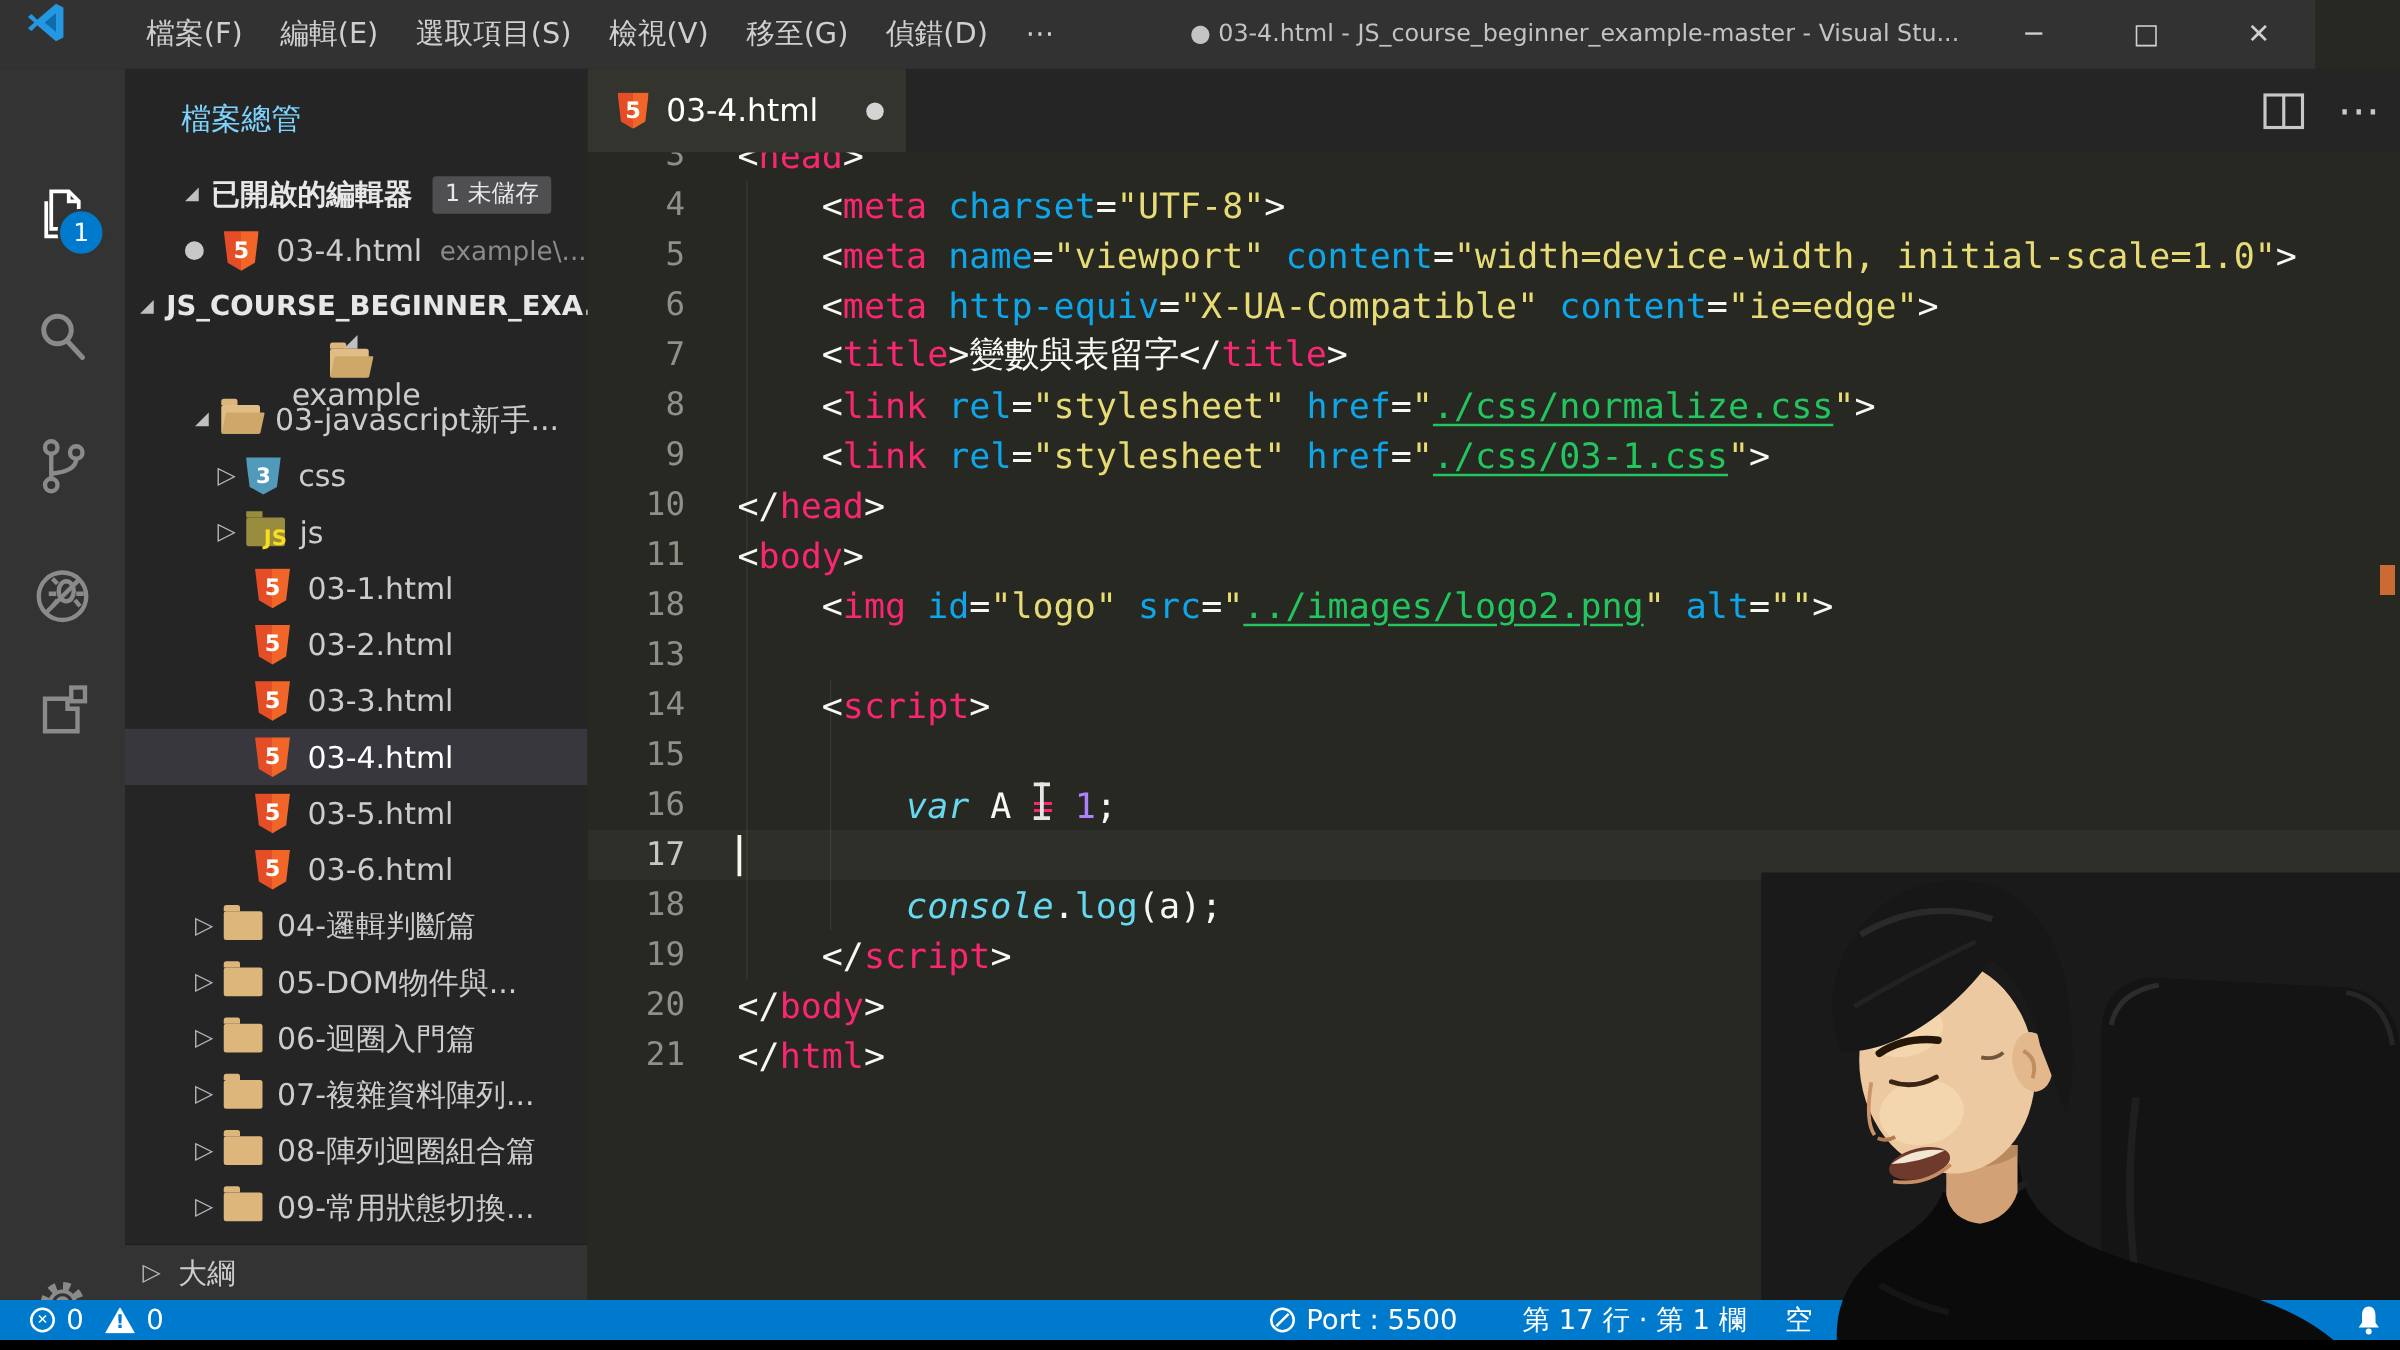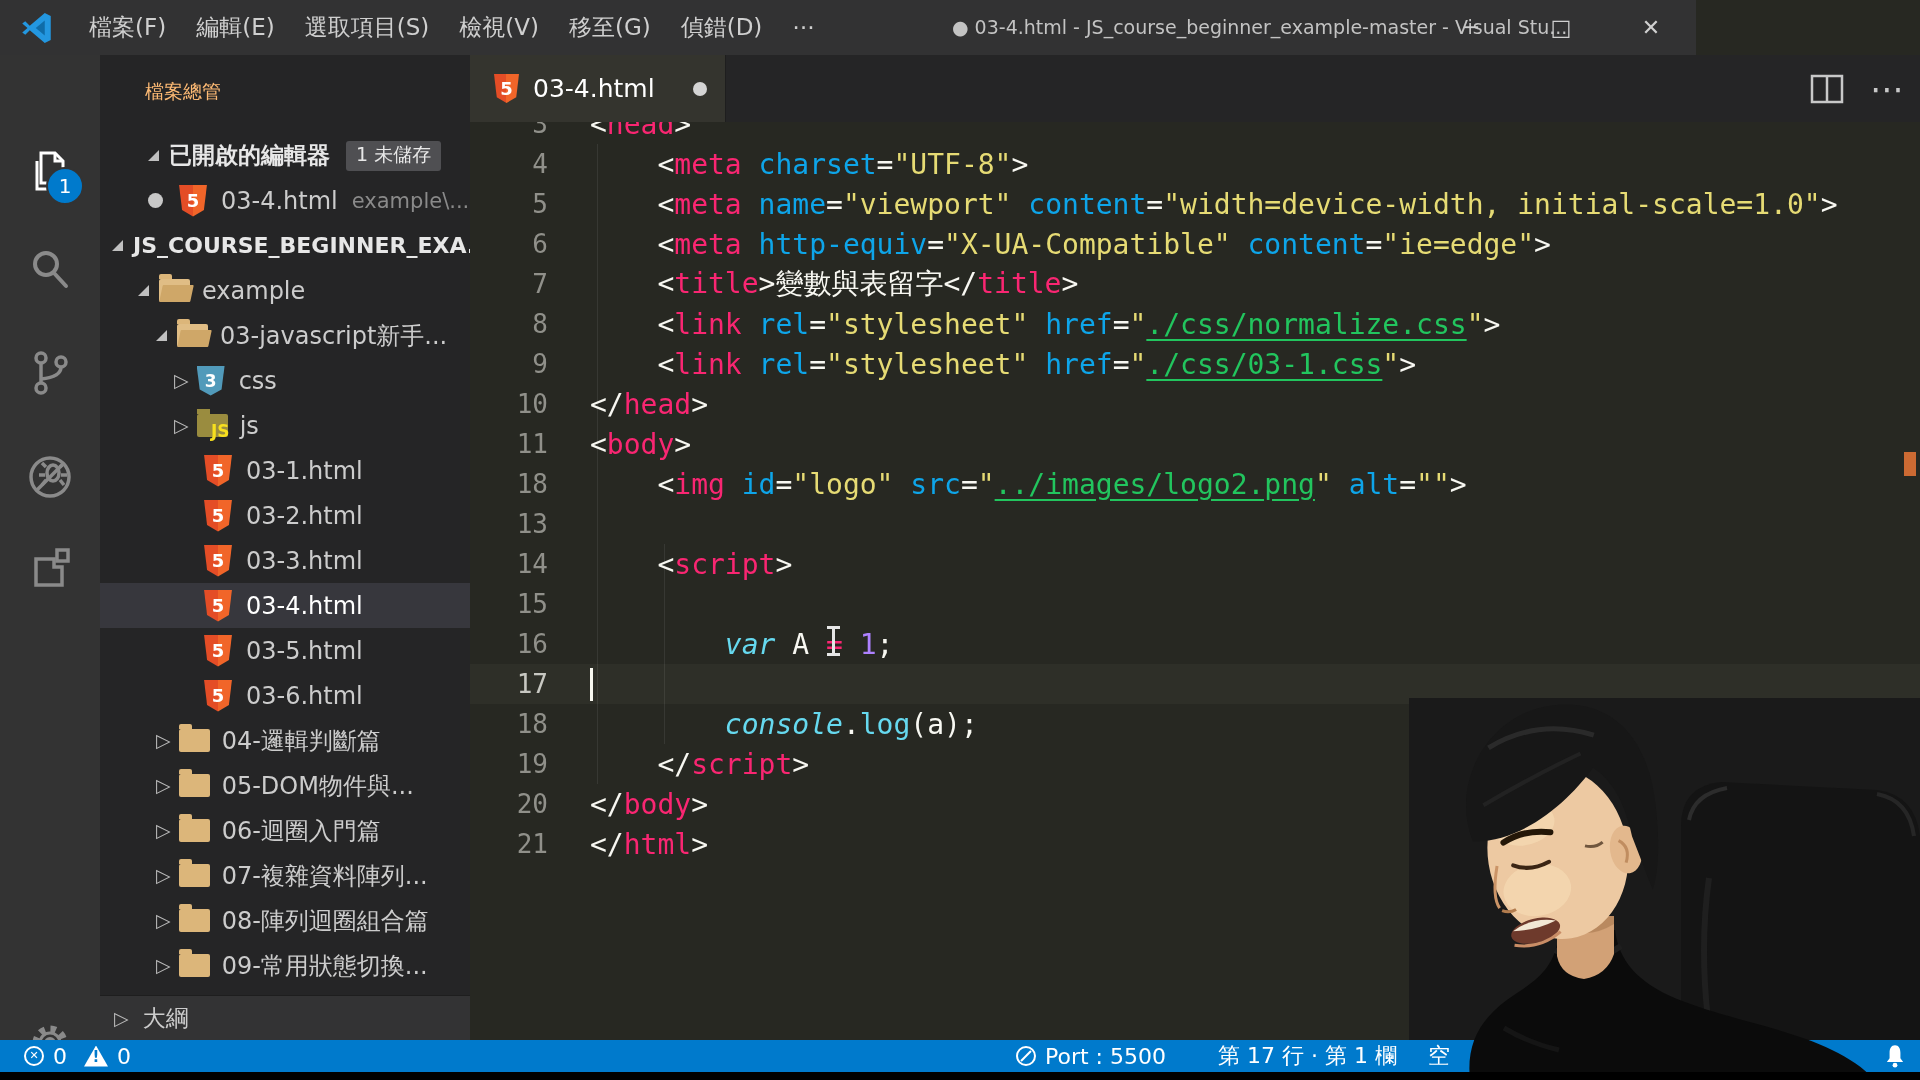--- a/index.html
+++ b/index.html
@@ -1,38 +1,38 @@
 <!DOCTYPE html>
 <html><head>
 <meta charset="utf-8">
 <style>
   html,body{margin:0;padding:0;}
   body{width:1920px;height:1080px;position:relative;overflow:hidden;background:#272822;
        font-family:"DejaVu Sans",sans-serif;color:#ccc;}
 
   
-  #titlebar{position:absolute;left:0;top:0;width:1696px;height:55px;background:#323233;
-            display:flex;align-items:center;z-index:6;}
+  #titlebar{position:absolute;left:0;top:0;width:1852px;height:55px;background:#323233;
+            display:flex;align-items:flex-start;z-index:6;gap:28px;}
   #vscode-logo{width:36px;height:36px;margin:0 18px 0 20px;flex:none;}
   .menu-item{font-size:23px;color:#cfcfcf;padding:0 15px;line-height:55px;cursor:default;}
   #window-title{position:absolute;left:952px;top:0;line-height:55px;font-size:19px;color:#c3c3c3;white-space:nowrap;}
   #win-controls{position:absolute;right:0;top:0;height:55px;display:flex;}
   .win-btn{width:90px;height:55px;display:flex;align-items:center;justify-content:center;
            font-size:22px;color:#d0d0d0;}
 
   
   #activitybar{position:absolute;left:0;top:55px;width:100px;bottom:40px;background:#333333;z-index:4;}
   .act-icon{position:absolute;left:26px;width:48px;height:48px;}
   #act-badge{position:absolute;left:46px;top:112px;width:34px;height:34px;border-radius:50%;
              background:#007acc;color:#fff;font-size:20px;display:flex;align-items:center;
              justify-content:center;border:2px solid #333;}
 
   
   #sidebar{position:absolute;left:100px;top:55px;width:370px;bottom:40px;background:#252526;overflow:hidden;z-index:4;}
-  #sidebar-title{padding:24px 0 0 45px;font-size:19px;color:#fdba74;height:36px;}
+  #sidebar-title{padding:24px 0 0 45px;font-size:24px;color:#7dd3fc;height:36px;}
   .section-row{height:45px;display:flex;align-items:center;font-size:23px;color:#e7e7e7;}
   #open-editors-row{margin-top:18px;font-weight:bold;margin-left:36px;}
   .badge-pill{background:#4f4f52;color:#e8e8e8;font-size:19px;font-weight:normal;
               padding:1px 10px 3px;border-radius:3px;margin-left:16px;}
   .tree-row{height:45px;display:flex;align-items:center;font-size:24px;color:#cccccc;white-space:nowrap;}
   .tree-row.selected{background:#37373d;color:#ffffff;}
   .tw-exp{width:0;height:0;border-bottom:11px solid #c0c0c0;border-left:11px solid transparent;flex:none;margin-right:10px;}
   .tw-col{font-size:19px;color:#b8b8b8;flex:none;margin-right:8px;line-height:1;}
   .folder{width:31px;height:23px;background:#dcb67a;border-radius:2px;position:relative;flex:none;margin-right:12px;}
   .folder::before{content:"";position:absolute;left:0;top:-5px;width:13px;height:5px;background:#dcb67a;border-radius:2px 2px 0 0;}
@@ -184,21 +184,21 @@
     <span>03-4.html</span>
     <span class="dim-hint">example\...</span>
   </div>
 
   <div class="section-row" style="padding-left:12px;font-weight:bold;font-size:22px">
     <span class="tw-exp"></span>
     <span>JS_COURSE_BEGINNER_EXA...</span>
   </div>
 
   <div id="tree">
-      <div class="tree-row" style="padding-left: 38px;">
+      <div class="tree-row" style=" flex-direction: column;">
         <span class="tw-exp"></span>
         <span class="folder open"></span>
         <span>example</span>
       </div>
       <div class="tree-row" style="padding-left: 56px;">
         <span class="tw-exp"></span>
         <span class="folder open"></span>
         <span>03-javascript新手...</span>
       </div>
       <div class="tree-row" style="padding-left: 74px;">

